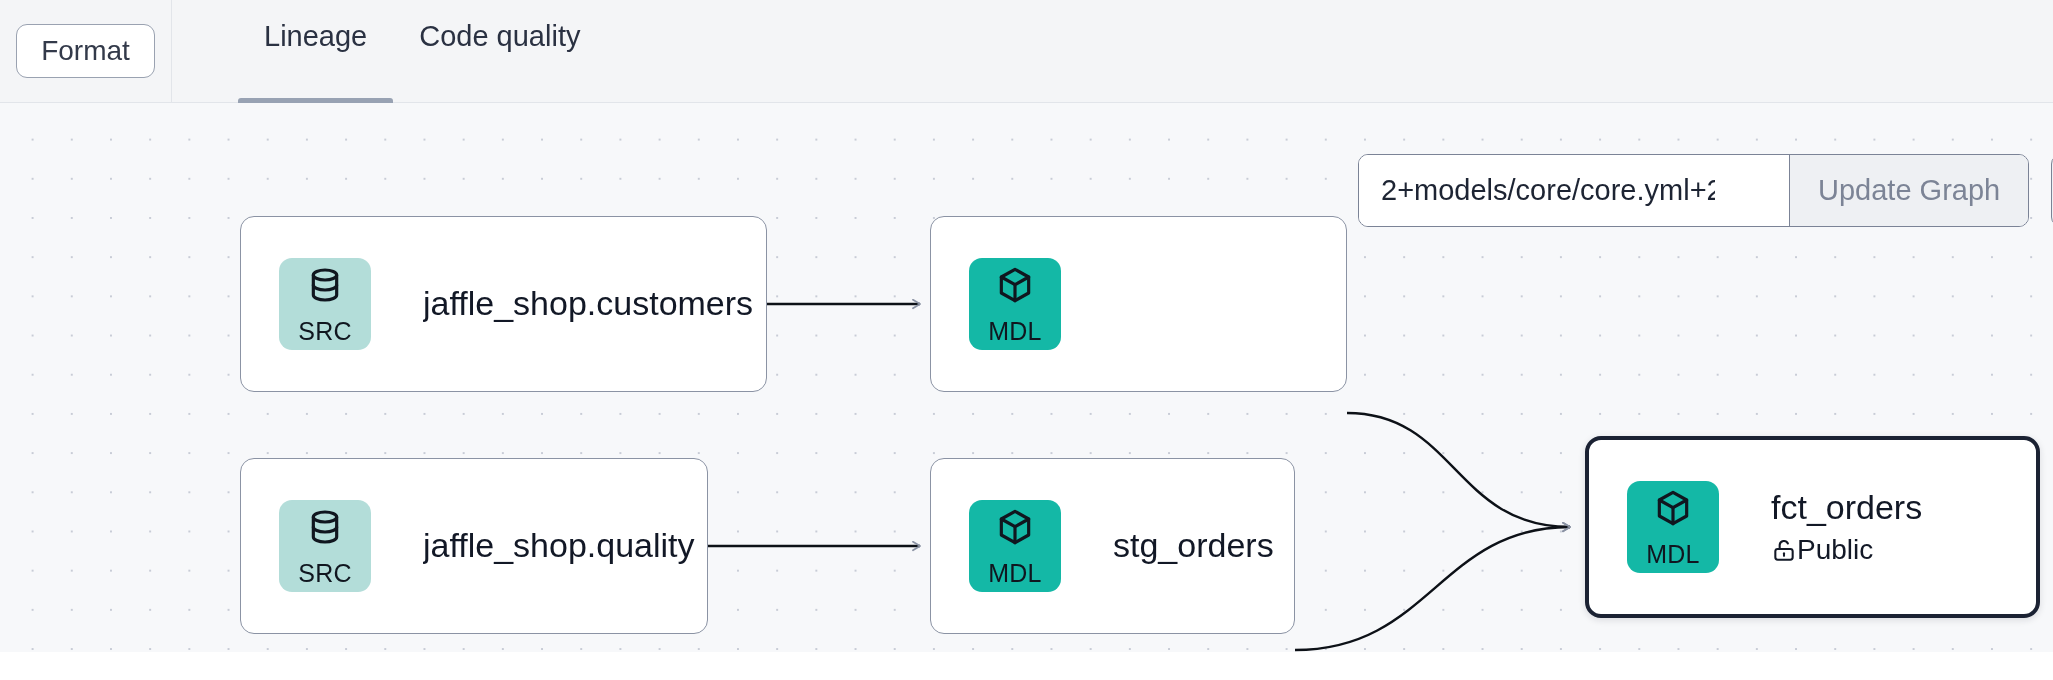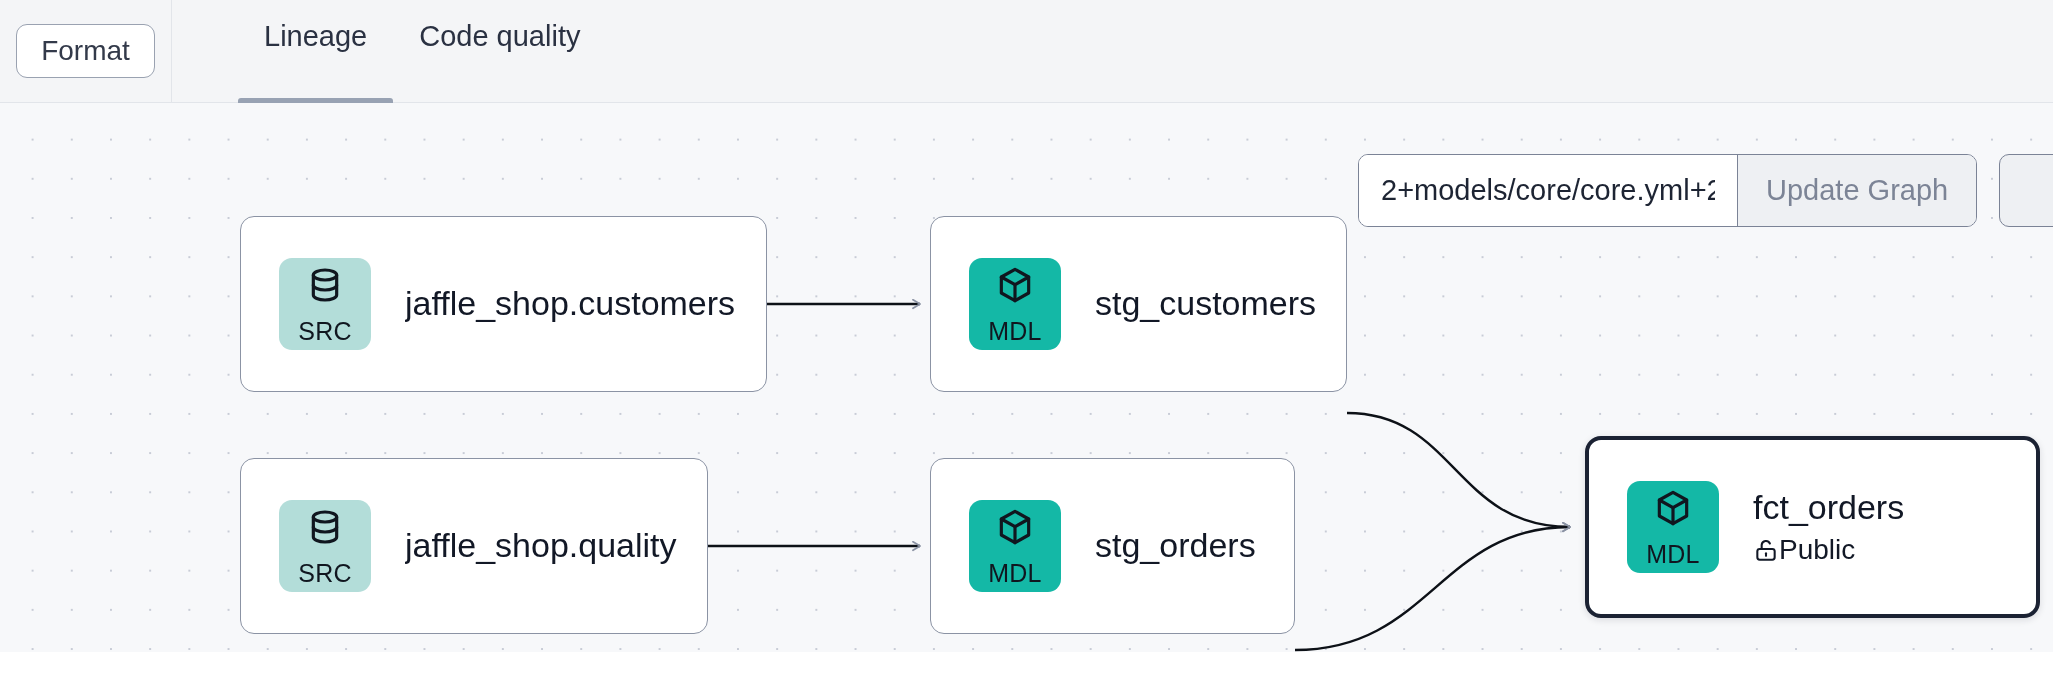--- a/index.html
+++ b/index.html
@@ -145,21 +145,21 @@
   .badge-label {
     font-size: 25px;
     color: #10161f;
     font-family: "Liberation Sans", sans-serif;
     line-height: 1;
     letter-spacing: 0.2px;
     margin-top: 12px;
   }
 
   .node-body {
-    margin-left: 34px;
+    margin-left: 52px;
     display: flex;
     flex-direction: column;
     justify-content: flex-end;
     gap: 7px;
     overflow: hidden;
   }
   .node-title {
     font-size: 34px;
     color: #121826;
     line-height: 1.15;
@@ -186,20 +186,21 @@
     z-index: 20;
   }
   .selector-group {
     display: flex;
     align-items: stretch;
     background: #ffffff;
     border: 1.6px solid #7b8396;
     border-radius: 10px;
     overflow: hidden;
     box-sizing: border-box;
+    gap: 40px;
   }
   .selector-input {
     border: none;
     outline: none;
     background: #ffffff;
     font-family: "Liberation Sans", sans-serif;
     font-size: 29px;
     color: #1d2433;
     padding: 0 22px;
     width: 378px;
@@ -208,20 +209,21 @@
   .update-btn {
     border: none;
     border-left: 1.6px solid #7b8396;
     background: #eef0f3;
     color: #7c8496;
     font-family: "Liberation Sans", sans-serif;
     font-size: 29px;
     padding: 0 28px;
     cursor: pointer;
     white-space: nowrap;
+    margin-left: 12px;
   }
   .edge-control {
     margin-left: 22px;
     width: 64px;
     background: #eef0f3;
     border: 1.6px solid #7b8396;
     border-radius: 10px;
     box-sizing: border-box;
     cursor: pointer;
   }
@@ -294,23 +296,20 @@
     </div>
 
     <div class="node" style="left:930px; top:113px; width:417px; height:176px;">
       <div class="badge mdl">
         <svg width="40" height="40" viewBox="0 0 24 24" fill="none" stroke="#10161f" stroke-width="1.9" stroke-linecap="round" stroke-linejoin="round">
           <path d="M12 2.6 20.2 7.2 12 11.8 3.8 7.2 Z"></path>
           <path d="M3.8 7.2v9.6L12 21.4V11.8"></path>
           <path d="M20.2 7.2v9.6L12 21.4"></path>
         </svg>
         <span class="badge-label">MDL</span>
-      </div>
-      <div class="node-body">
-        <div class="node-title">stg_customers</div>
       </div>
     </div>
 
     <div class="node" style="left:930px; top:355px; width:365px; height:176px;">
       <div class="badge mdl">
         <svg width="40" height="40" viewBox="0 0 24 24" fill="none" stroke="#10161f" stroke-width="1.9" stroke-linecap="round" stroke-linejoin="round">
           <path d="M12 2.6 20.2 7.2 12 11.8 3.8 7.2 Z"></path>
           <path d="M3.8 7.2v9.6L12 21.4V11.8"></path>
           <path d="M20.2 7.2v9.6L12 21.4"></path>
         </svg>

